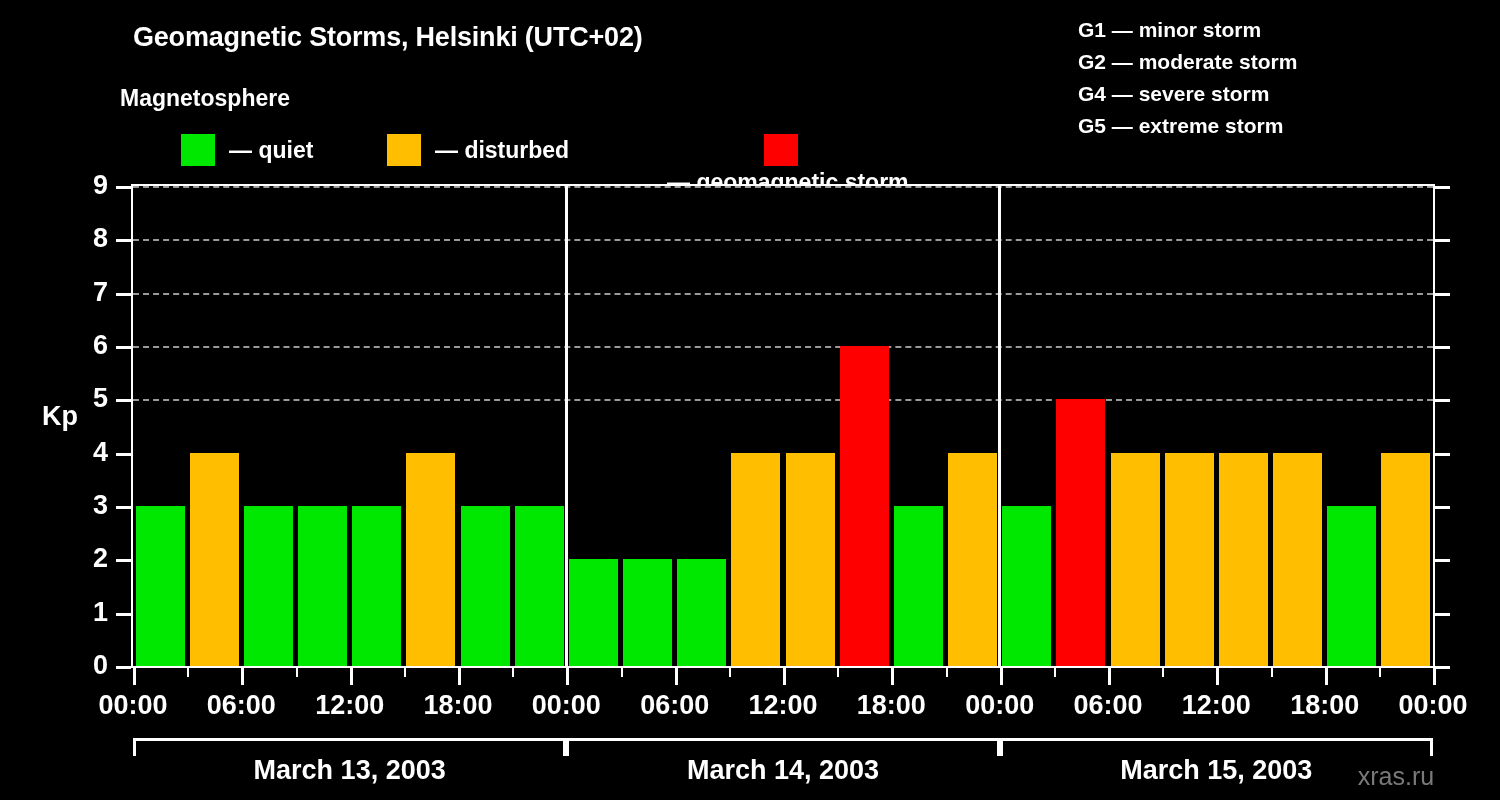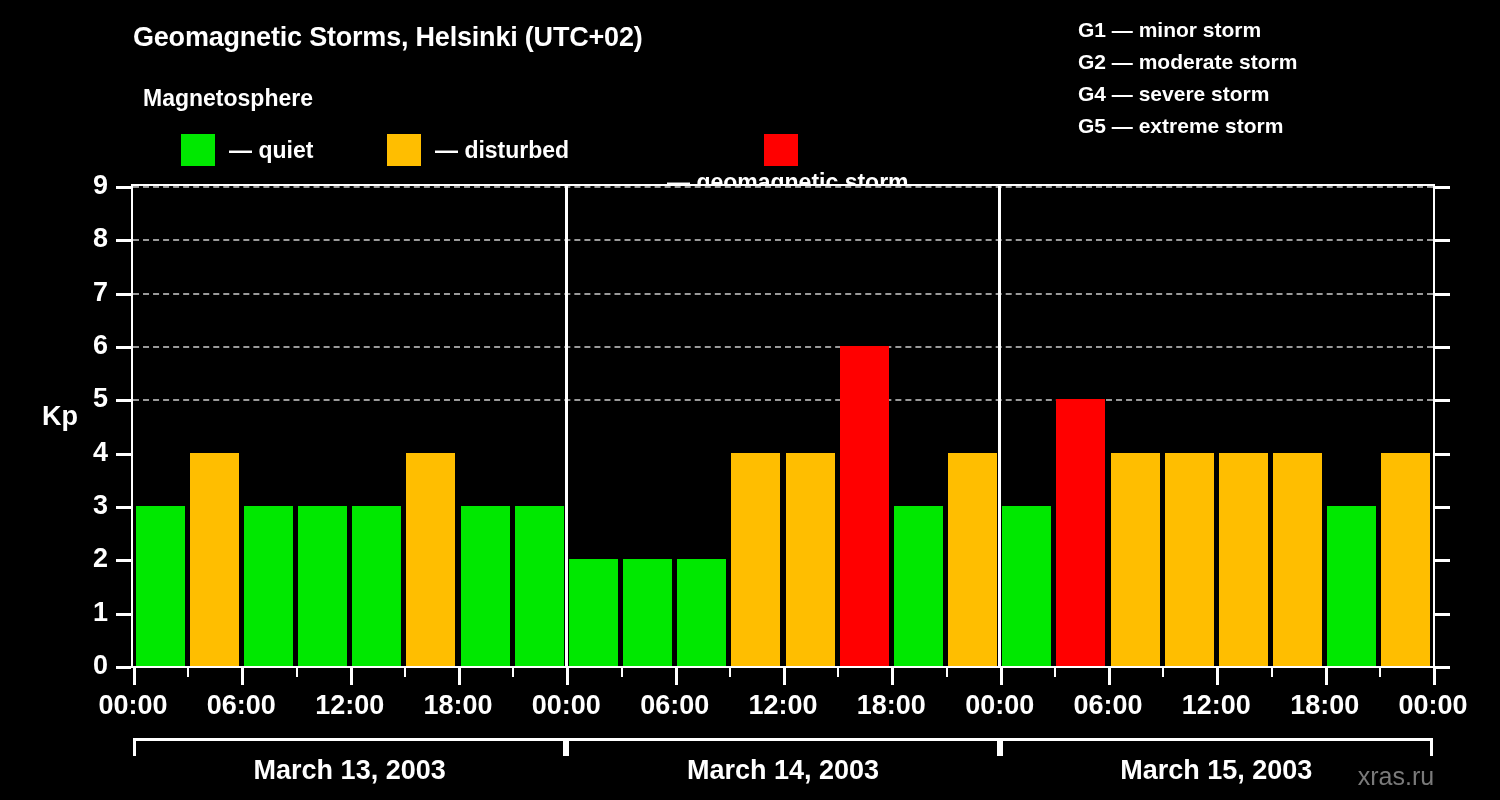--- a/index.html
+++ b/index.html
@@ -21,21 +21,21 @@
     position: absolute;
     left: 133px;
     top: 22px;
     font-size: 27px;
     font-weight: bold;
     letter-spacing: -0.2px;
     white-space: nowrap;
   }
   #magnetosphere-label {
     position: absolute;
-    left: 143px;
+    left: 120px;
     top: 85px;
     font-size: 23px;
     font-weight: bold;
     white-space: nowrap;
   }
 
   
   #color-legend {
     position: absolute;
     left: 133px;

